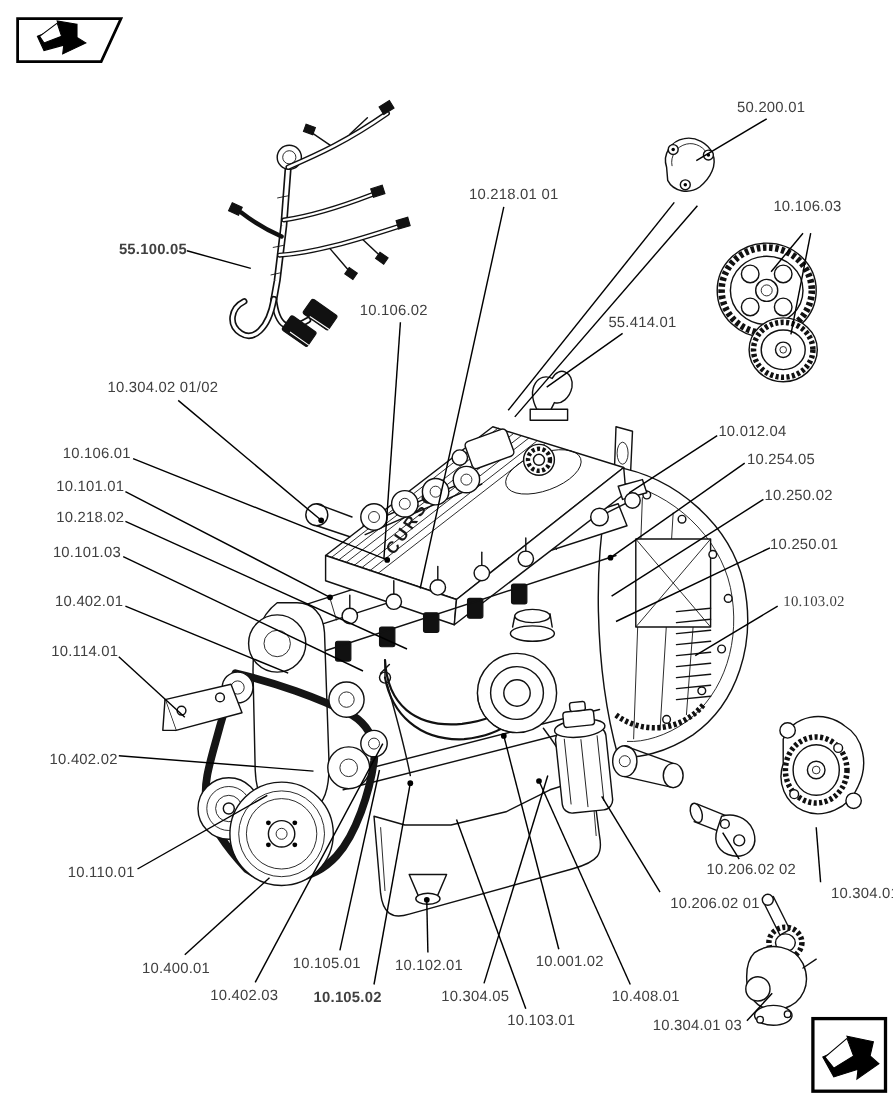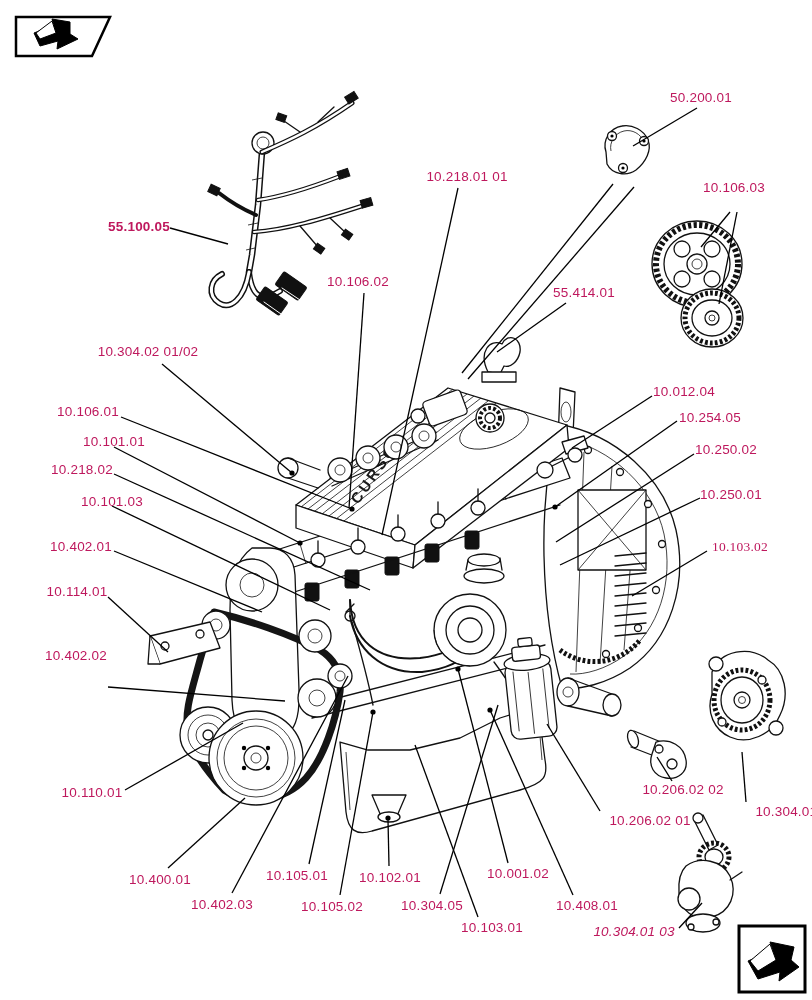--- a/index.html
+++ b/index.html
@@ -6,21 +6,21 @@
   .stage{
     position:relative;width:812px;height:1000px;background:#ffffff;
     font-family:"Liberation Sans",sans-serif;overflow:hidden;margin:0 auto;
   }
   .stage svg{display:block;}
   #art,#leaders{position:absolute;left:0;top:0;}
   #leaders line{stroke:#000;stroke-width:1.3;}
   #leaders circle{fill:#000;}
   .callout{
     position:absolute;transform:translate(-50%,-50%);
-    font-size:13.5px;line-height:1;color:#be185d;white-space:nowrap;
+    font-size:13.5px;line-height:1;color:#404040;white-space:nowrap;
     letter-spacing:.2px;
   }
   .nav-icon{position:absolute;cursor:pointer;}
   .nav-icon.tl{left:6px;top:6px;}
   .nav-icon.br{left:736px;top:923px;}
   
   .ln{fill:none;stroke:#111;stroke-width:1.3;stroke-linejoin:round;stroke-linecap:round;}
   .lnf{fill:#fff;stroke:#111;stroke-width:1.3;stroke-linejoin:round;}
   .thin{fill:none;stroke:#111;stroke-width:.8;}
   .dark{fill:#111;stroke:#111;stroke-width:1;}
@@ -322,45 +322,45 @@
 
   <div id="callout-layer">
       <div class="callout" style="left: 701px; top: 98px;">50.200.01</div>
       <div class="callout" style="left: 467px; top: 177px;">10.218.01 01</div>
       <div class="callout" style="left: 734px; top: 188px;">10.106.03</div>
       <div class="callout" style="left: 139px; top: 227px; font-weight: bold;">55.100.05</div>
       <div class="callout" style="left: 358px; top: 282px;">10.106.02</div>
       <div class="callout" style="left: 584px; top: 293px;">55.414.01</div>
       <div class="callout" style="left: 148px; top: 352px;">10.304.02 01/02</div>
       <div class="callout" style="left: 88px; top: 412px;">10.106.01</div>
-      <div class="callout" style="left: 82px; top: 442px; margin-left: 32px;">10.101.01</div>
+      <div class="callout" style="left: 82px; top: 442px;">10.101.01</div>
       <div class="callout" style="left: 82px; top: 470px;">10.218.02</div>
-      <div class="callout" style="left: 79px; top: 502px; margin-left: 33px;">10.101.03</div>
+      <div class="callout" style="left: 79px; top: 502px;">10.101.03</div>
       <div class="callout" style="left: 81px; top: 547px;">10.402.01</div>
       <div class="callout" style="left: 77px; top: 592px;">10.114.01</div>
-      <div class="callout" style="left: 76px; top: 656px;">10.402.02</div>
+      <div class="callout" style="left: 76px; top: 690px;">10.402.02</div>
       <div class="callout" style="left: 92px; top: 793px;">10.110.01</div>
       <div class="callout" style="left: 160px; top: 880px;">10.400.01</div>
       <div class="callout" style="left: 222px; top: 905px;">10.402.03</div>
       <div class="callout" style="left: 297px; top: 876px;">10.105.01</div>
-      <div class="callout" style="left: 332px; top: 907px;">10.105.02</div>
+      <div class="callout" style="left: 316px; top: 907px; font-weight: bold;">10.105.02</div>
       <div class="callout" style="left: 390px; top: 878px;">10.102.01</div>
       <div class="callout" style="left: 432px; top: 906px;">10.304.05</div>
       <div class="callout" style="left: 492px; top: 928px;">10.103.01</div>
       <div class="callout" style="left: 518px; top: 874px;">10.001.02</div>
       <div class="callout" style="left: 587px; top: 906px;">10.408.01</div>
       <div class="callout" style="left: 614px; top: 821px; margin-left: 36px;">10.206.02 01</div>
       <div class="callout" style="left: 683px; top: 790px;">10.206.02 02</div>
       <div class="callout" style="left: 796px; top: 812px;">10.304.01 01</div>
       <div class="callout" style="left: 684px; top: 392px;">10.012.04</div>
       <div class="callout" style="left: 710px; top: 418px;">10.254.05</div>
       <div class="callout" style="left: 726px; top: 450px;">10.250.02</div>
       <div class="callout" style="left: 731px; top: 495px; text-align: center;">10.250.01</div>
       <div class="callout" style="left: 740px; top: 547px; font-family: Liberation Serif, serif;">10.103.02</div>
-      <div class="callout" style="left: 634px; top: 932px; font-style: italic;">10.304.01 03</div>
+      <div class="callout" style="left: 634px; top: 932px;">10.304.01 03</div>
     </div>
 
   <div class="nav-icon tl">
     <svg width="110" height="56" viewBox="0 0 110 56">
       <polygon points="10,11 104,11 86,50 10,50" fill="#fff" stroke="#000" stroke-width="2.5"></polygon>
       <g>
         <path d="M64,16 L46,13 L48,19 L28,27 L34,40 L52,35 L51,43 L72,33 L64,28 Z" fill="#000" stroke="#000" stroke-width="1"></path>
         <path d="M46,15 L30,27 L34,33 L50,27 Z" fill="#fff" stroke="#000" stroke-width="1"></path>
       </g>
     </svg>

